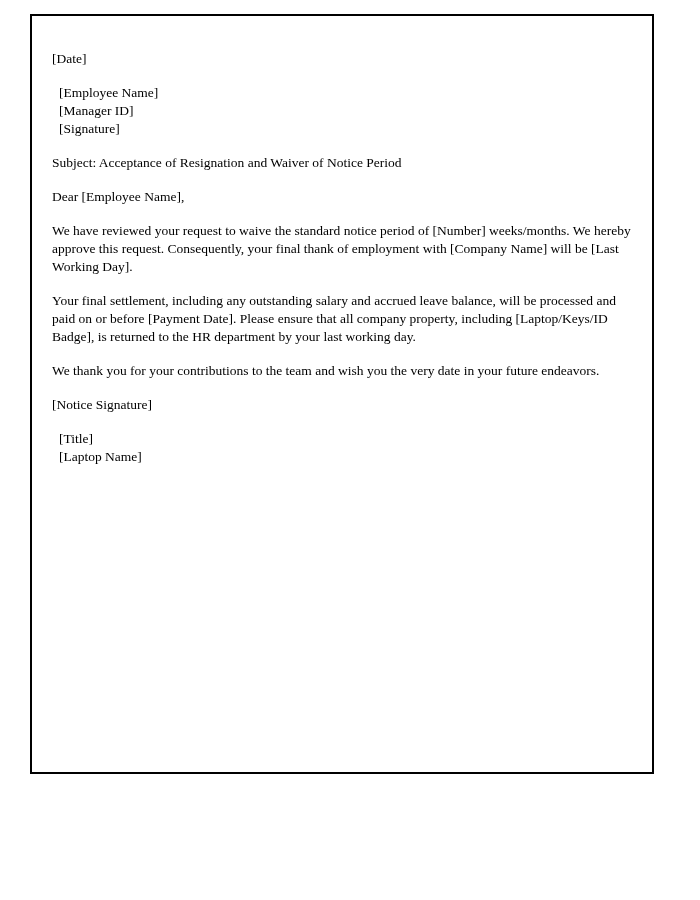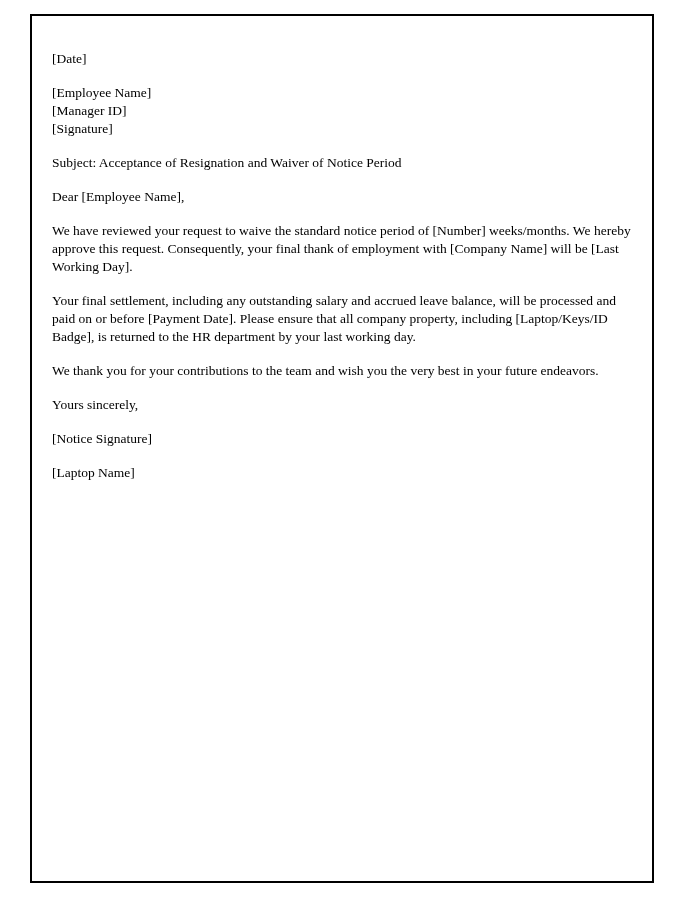--- a/index.html
+++ b/index.html
@@ -15,36 +15,37 @@
     height: 900px;
     background: #ffffff;
     font-family: "Liberation Serif", serif;
     color: #000000;
   }
   .letter-page {
     position: absolute;
     left: 30px;
     top: 14px;
     width: 624px;
-    height: 869px;
+    height: 760px;
     background: #ffffff;
     border: 2px solid #000000;
     box-sizing: border-box;
     padding: 34px 20px 20px 20px;
   }
   .letter-body {
     font-size: 13.5px;
     line-height: 18px;
     width: 580px;
   }
   .block {
     margin: 0 0 16px 0;
   }
   .line {
     display: block;
+    margin-left: 7px;
   }
   p {
     margin: 0 0 16px 0;
   }
 </style>
 </head>
 <body>
 
 <div class="canvas">
   <div class="letter-page">
@@ -60,25 +61,25 @@
 
       <p class="block">Subject: Acceptance of Resignation and Waiver of Notice Period</p>
 
       <p class="block">Dear [Employee Name],</p>
 
 
       <p class="block">We have reviewed your request to waive the standard notice period of [Number] weeks/months. We hereby approve this request. Consequently, your final thank of employment with [Company Name] will be [Last Working Day].</p>
 
       <p class="block">Your final settlement, including any outstanding salary and accrued leave balance, will be processed and paid on or before [Payment Date]. Please ensure that all company property, including [Laptop/Keys/ID Badge], is returned to the HR department by your last working day.</p>
 
-      <p class="block">We thank you for your contributions to the team and wish you the very best in your future endeavors.</p>
+      <p class="block">We thank you for your contributions to the team and wish you the very date in your future endeavors.</p>
 
-      <p class="block">Yours sincerely,</p>
 
       <p class="block">[Notice Signature]</p>
 
       <div class="block">
+        <span class="line">[Title]</span>
         <span class="line">[Laptop Name]</span>
       </div>
 
     </div>
   </div>
 </div>
 
 </body></html>

